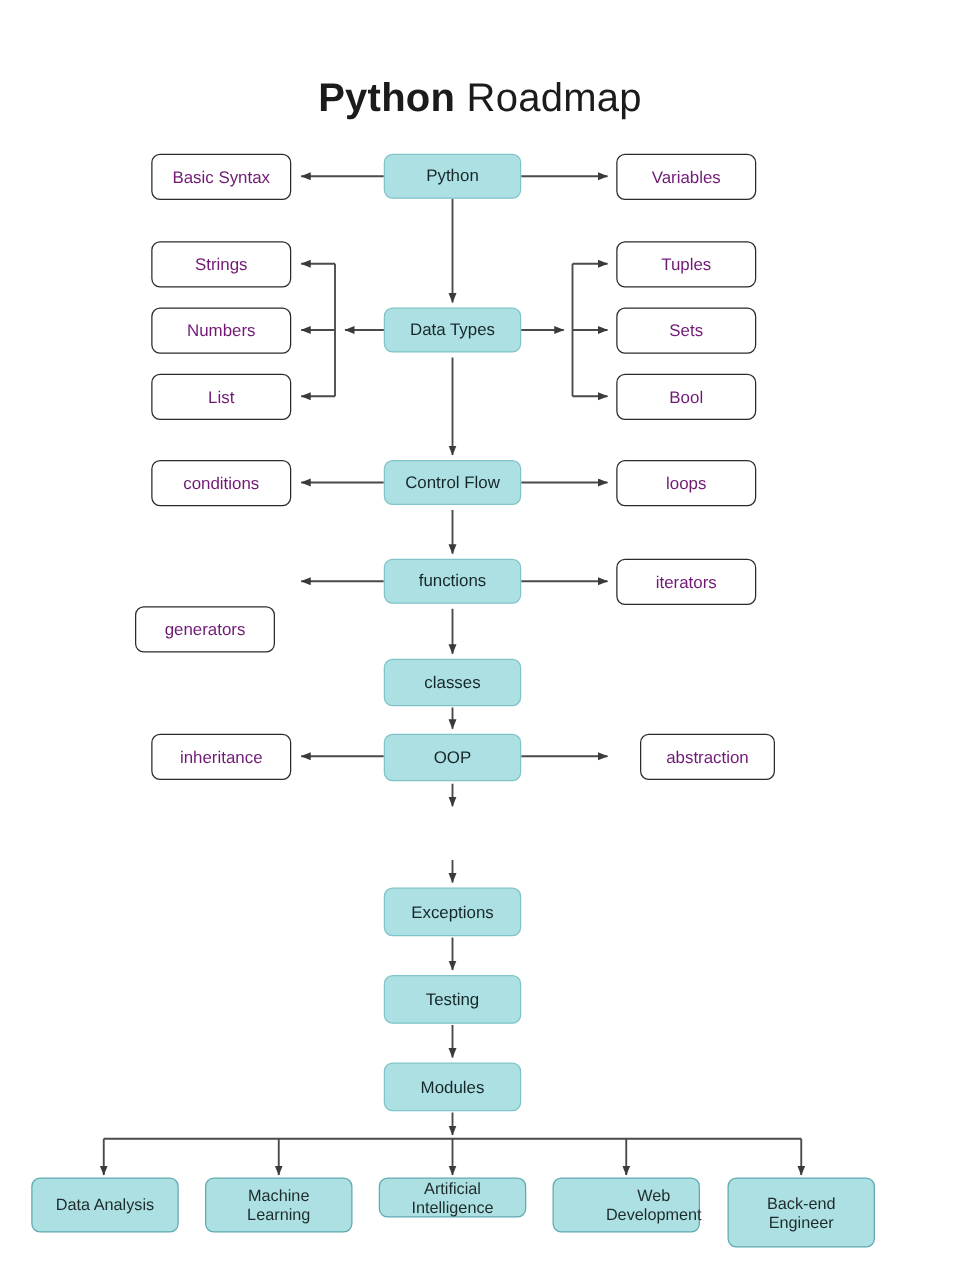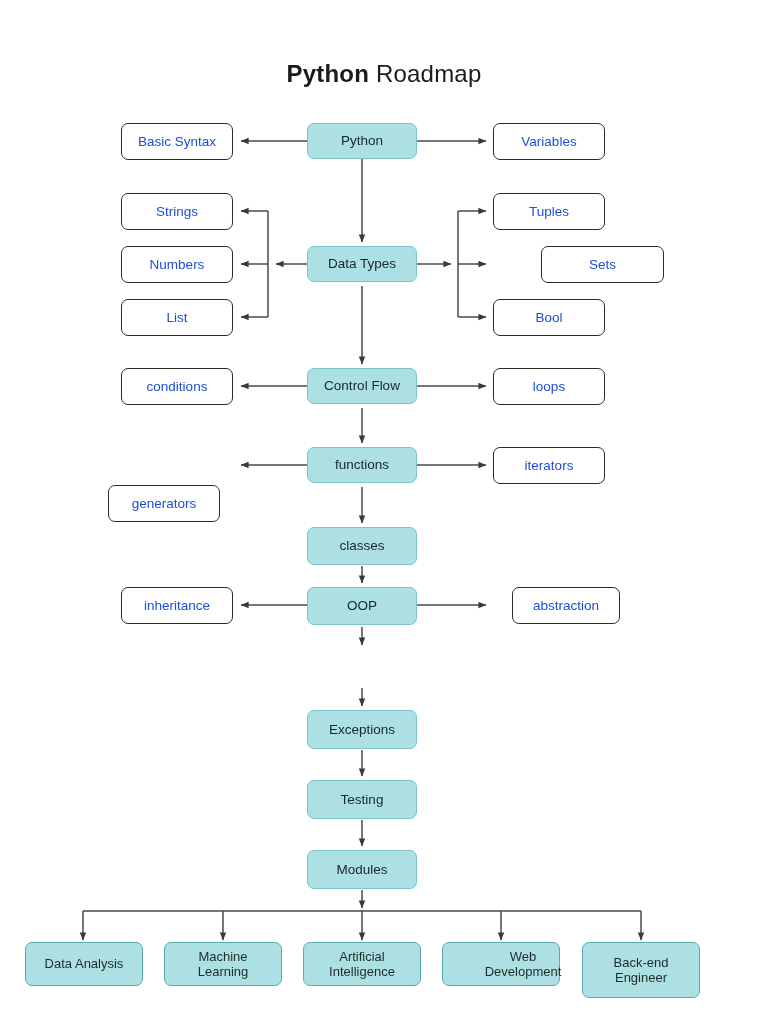--- a/index.html
+++ b/index.html
@@ -18,21 +18,21 @@
     width: 768px;
     height: 1024px;
     background: #ffffff;
   }
   #title {
     position: absolute;
     left: 0;
     top: 60px;
     width: 768px;
     text-align: center;
-    font-size: 24px;
+    font-size: 32px;
     color: #1b1b1b;
     letter-spacing: 0.2px;
     white-space: nowrap;
   }
   #title .strong { font-weight: bold; }
   #title .light  { font-weight: normal; }
 
   svg#wires {
     position: absolute;
     left: 0; top: 0;
@@ -53,21 +53,21 @@
     padding: 2px 4px;
   }
   .node.teal {
     background: #ade0e2;
     border: 1px solid #7fc4c8;
     color: #16272b;
   }
   .node.plain {
     background: #ffffff;
     border: 1.6px solid #2b2b2b;
-    color: #1d4ed8;
+    color: #701a75;
   }
   .node.outcome {
     background: #ade0e2;
     border: 1px solid #5fa9b0;
     font-size: 13px;
   }
   .node .lbl { display: block; }
 </style>
 </head>
 <body>
@@ -154,21 +154,21 @@
     <span class="lbl">List</span>
   </div>
 
   <div class="node teal" style="left:307px; top:246px; width:110px; height:36px;">
     <span class="lbl">Data Types</span>
   </div>
 
   <div class="node plain" style="left:493px; top:193px; width:112px; height:37px;">
     <span class="lbl">Tuples</span>
   </div>
-  <div class="node plain" style="left:493px; top:246px; width:123px; height:37px;margin-left:48px;">
+  <div class="node plain" style="left:493px; top:246px; width:112px; height:37px;">
     <span class="lbl">Sets</span>
   </div>
   <div class="node plain" style="left:493px; top:299px; width:112px; height:37px;">
     <span class="lbl">Bool</span>
   </div>
 
   <div class="node plain" style="left:121px; top:368px; width:112px; height:37px;">
     <span class="lbl">conditions</span>
   </div>
   <div class="node teal" style="left:307px; top:368px; width:110px; height:36px;">
@@ -217,21 +217,21 @@
       <span class="lbl">Data Analysis</span>
       <span class="lbl"></span>
     </span>
   </div>
   <div class="node outcome" style="left:164px; top:942px; width:118px; height:44px;">
     <span>
       <span class="lbl">Machine</span>
       <span class="lbl">Learning</span>
     </span>
   </div>
-  <div class="node outcome" style="left:303px; top:942px; width:118px; height:44px;">
+  <div class="node outcome" style="left:303px; top:942px; width:118px; height:32px;">
     <span>
       <span class="lbl">Artificial</span>
       <span class="lbl">Intelligence</span>
     </span>
   </div>
   <div class="node outcome" style="left:442px; top:942px; width:118px; height:44px;padding-left:48px;">
     <span>
       <span class="lbl">Web</span>
       <span class="lbl">Development</span>
     </span>

